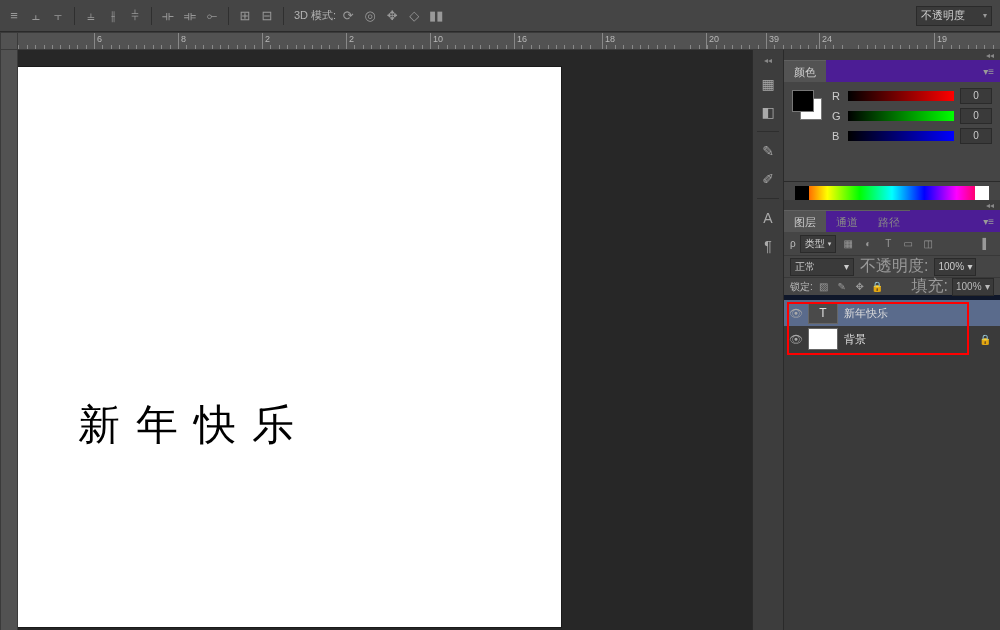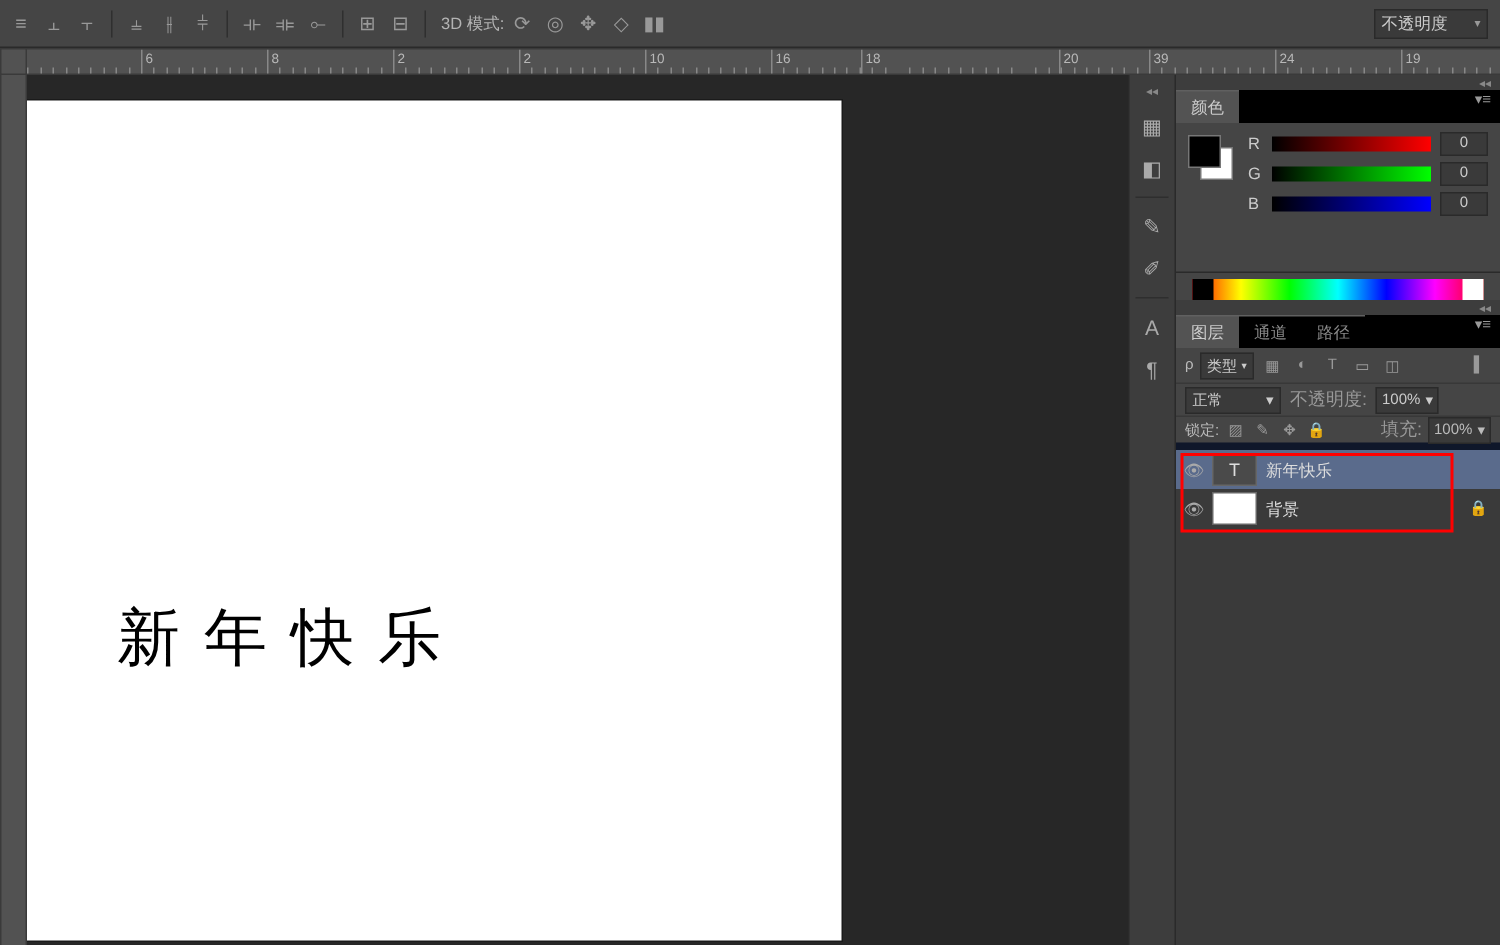--- a/index.html
+++ b/index.html
@@ -21,21 +21,21 @@
 .ruler-v{width:18px;background:#525252;border-right:1px solid #3a3a3a;border-left:1px solid #3a3a3a}
 .canvas-wrap{flex:1;background:#272727;position:relative;overflow:hidden}
 .canvas{position:absolute;left:-195px;top:17px;width:738px;height:560px;background:#fff;box-shadow:0 0 0 1px #1a1a1a}
 .canvas-text{position:absolute;left:255px;top:330px;font-size:42px;color:#000;font-weight:500;letter-spacing:16px;font-family:"SimSun","NSimSun",serif}
 .mid{width:32px;background:#3d3d3d;border-left:1px solid #2a2a2a;border-right:1px solid #2a2a2a;display:flex;flex-direction:column;align-items:center;padding-top:6px;gap:4px}
 .mid-ico{width:26px;height:24px;color:#aaa;font-size:14px;display:flex;align-items:center;justify-content:center}
 .mid-sep{width:22px;height:1px;background:#2e2e2e;margin:3px 0}
 .mid .chevron{font-size:8px;color:#888;margin-bottom:3px}
 .right{width:216px;background:#454545;display:flex;flex-direction:column}
 .panel-collapse{height:10px;background:#3d3d3d;display:flex;align-items:center;justify-content:flex-end;padding-right:6px;color:#888;font-size:8px}
-.panel-head{height:22px;background:#000000;display:flex;align-items:flex-start;color:#ccc;font-size:11px}
+.panel-head{height:22px;background:#4c1d95;display:flex;align-items:center;color:#ccc;font-size:11px}
 .panel-head .tab{padding:0 10px;height:22px;line-height:22px;background:#535353;border-top:1px solid #606060}
 .panel-head .tab.inactive{background:transparent;color:#888}
 .panel-head .menu{margin-left:auto;margin-right:6px;color:#999;font-size:10px}
 .color-panel{height:100px;background:#454545;padding:6px 8px;display:flex;gap:8px;border-bottom:1px solid #2a2a2a}
 .swatch-box{width:32px;height:32px;position:relative;margin-top:2px}
 .swatch-box .bg{position:absolute;left:8px;top:8px;width:22px;height:22px;background:#fff;border:1px solid #777}
 .swatch-box .fg{position:absolute;left:0;top:0;width:22px;height:22px;background:#000;border:1px solid #777}
 .rgb{flex:1;display:flex;flex-direction:column;gap:4px;font-size:11px;color:#ccc}
 .rgb-row{display:flex;align-items:center;gap:6px}
 .rgb-label{width:10px}
@@ -47,21 +47,21 @@
 .spectrum{width:194px;height:14px;margin:4px auto 0;background:linear-gradient(to right,#ff0000,#ffff00,#00ff00,#00ffff,#0000ff,#ff00ff,#ff0000);position:relative}
 .spectrum::before{content:"";position:absolute;left:0;top:0;width:14px;height:14px;background:#000}
 .spectrum::after{content:"";position:absolute;right:0;top:0;width:14px;height:14px;background:#fff}
 .layers-panel{flex:1;background:#454545;display:flex;flex-direction:column}
 .layer-filter{height:24px;display:flex;align-items:center;padding:0 6px;gap:4px;color:#bbb;font-size:10px;border-bottom:1px solid #383838}
 .kind-sel{height:18px;background:#3a3a3a;border:1px solid #2a2a2a;color:#ccc;font-size:10px;padding:0 4px;display:flex;align-items:center;gap:3px}
 .kind-sel .arr{font-size:7px}
 .filt-ico{width:16px;height:16px;color:#999;display:flex;align-items:center;justify-content:center;font-size:10px}
 .blend-row{height:22px;display:flex;align-items:center;padding:0 6px;gap:6px;color:#ccc;font-size:11px;border-bottom:1px solid #383838}
 .blend-sel{width:64px;height:18px;background:#3a3a3a;border:1px solid #2a2a2a;display:flex;align-items:center;justify-content:space-between;padding:0 4px;font-size:10px}
-.opac-label{color:#999;font-size:12px}
+.opac-label{color:#999;font-size:16px}
 .opac-val{width:42px;height:18px;background:#3a3a3a;border:1px solid #2a2a2a;font-size:10px;display:flex;align-items:center;justify-content:space-between;padding:0 3px}
 .lock-row{height:22px;display:flex;align-items:center;padding:0 6px;gap:4px;color:#bbb;font-size:10px;border-bottom:5px solid #0f172a}
 .lock-ico{width:14px;height:14px;color:#999;display:flex;align-items:center;justify-content:center;font-size:10px}
 .layers-list{flex:1;background:#3a3a3a;position:relative}
 .highlight-box{position:absolute;left:3px;top:2px;width:182px;height:53px;border:2px solid #f00;pointer-events:none}
 .layer{height:26px;display:flex;align-items:center;color:#ddd;font-size:11px;padding-right:8px}
 .layer.selected{background:#5a6b8c}
 .layer .eye{width:24px;text-align:center;color:#aaa;font-size:11px}
 .layer .thumb{width:30px;height:22px;margin-right:6px;border:1px solid #666;display:flex;align-items:center;justify-content:center;font-size:12px}
 .layer .thumb.text{background:#4a4a4a;color:#ddd}
@@ -177,21 +177,21 @@
       </div>
       <div class="minor" style="left: 504.4px;"></div>
       <div class="minor" style="left: 512.8px;"></div>
       <div class="minor" style="left: 521.2px;"></div>
       <div class="minor" style="left: 529.6px;"></div>
       <div class="minor" style="left: 538px;"></div>
       <div class="minor" style="left: 546.4px;"></div>
       <div class="minor" style="left: 554.8px;"></div>
       <div class="minor" style="left: 563.2px;"></div>
       <div class="minor" style="left: 571.6px;"></div>
-      <div class="tick" style="left: 556px;">
+      <div class="tick" style="left: 584px;">
         <span>18</span>
       </div>
       <div class="minor" style="left: 588.4px;"></div>
       <div class="minor" style="left: 596.8px;"></div>
       <div class="minor" style="left: 605.2px;"></div>
       <div class="minor" style="left: 613.6px;"></div>
       <div class="minor" style="left: 622px;"></div>
       <div class="minor" style="left: 630.4px;"></div>
       <div class="minor" style="left: 638.8px;"></div>
       <div class="minor" style="left: 647.2px;"></div>
@@ -213,21 +213,21 @@
       </div>
       <div class="minor" style="left: 756.4px;"></div>
       <div class="minor" style="left: 764.8px;"></div>
       <div class="minor" style="left: 773.2px;"></div>
       <div class="minor" style="left: 781.6px;"></div>
       <div class="minor" style="left: 790px;"></div>
       <div class="minor" style="left: 798.4px;"></div>
       <div class="minor" style="left: 806.8px;"></div>
       <div class="minor" style="left: 815.2px;"></div>
       <div class="minor" style="left: 823.6px;"></div>
-      <div class="tick" style="left: 832px;">
+      <div class="tick" style="left: 801px;">
         <span>24</span>
       </div>
       <div class="minor" style="left: 840.4px;"></div>
       <div class="minor" style="left: 848.8px;"></div>
       <div class="minor" style="left: 857.2px;"></div>
       <div class="minor" style="left: 865.6px;"></div>
       <div class="minor" style="left: 874px;"></div>
       <div class="minor" style="left: 882.4px;"></div>
       <div class="minor" style="left: 890.8px;"></div>
       <div class="minor" style="left: 899.2px;"></div>

